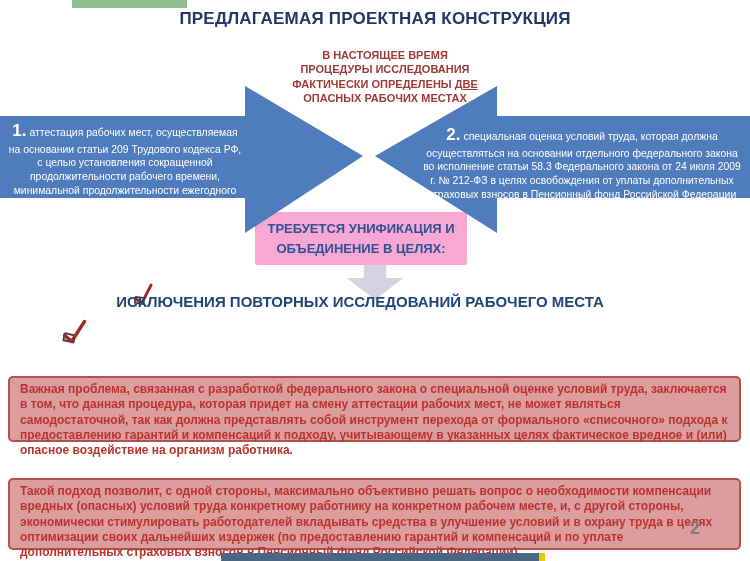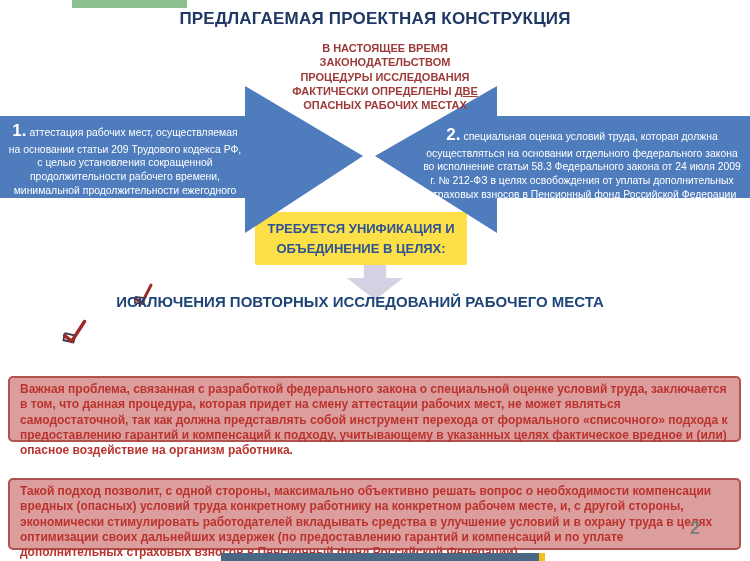--- a/index.html
+++ b/index.html
@@ -6,38 +6,38 @@
   .slide{
     position:relative;width:750px;height:561px;background:#ffffff;overflow:hidden;
     font-family:"Liberation Sans","DejaVu Sans",sans-serif;
   }
   .green-bar{position:absolute;left:72px;top:0;width:115px;height:8px;background:#8CBF90;}
   .title{
     position:absolute;left:0;top:9px;width:100%;text-align:center;
     color:#1F3864;font-size:17px;font-weight:700;letter-spacing:.2px;
   }
   .intro{
-    position:absolute;left:250px;top:41px;width:270px;z-index:3;
+    position:absolute;left:250px;top:48px;width:270px;z-index:3;
     text-align:center;color:#9C3A39;font-size:11px;font-weight:700;line-height:1.3;
   }
   .intro .u{text-decoration:underline;}
   .arrow{position:absolute;top:86px;height:147px;background:#4E7CBC;z-index:2;}
   .arrow-left{left:0;width:363px;
     clip-path:polygon(0px 30px,245px 30px,245px 0px,363px 70px,245px 147px,245px 112px,0px 112px);}
   .arrow-right{left:375px;width:375px;
     clip-path:polygon(0px 70px,122px 0px,122px 30px,375px 30px,375px 112px,122px 112px,122px 147px);}
   .arrow .body-text{
     position:absolute;color:#ffffff;text-align:center;font-size:10.4px;line-height:1.33;font-weight:400;
   }
   .arrow-left .body-text{left:6px;top:34px;width:238px;}
   .arrow-right .body-text{left:48px;top:38px;width:318px;}
   .proc-num{font-size:17px;font-weight:700;margin-right:3px;}
   .unification{
     position:absolute;left:255px;top:212px;width:212px;height:53px;z-index:1;
-    background:#fde047;border-radius:2px;text-align:center;
+    background:#f9a8d4;border-radius:2px;text-align:center;
     color:#2D5394;font-size:13px;font-weight:700;line-height:1.55;padding-top:7px;box-sizing:border-box;
   }
   .down-arrow{
     position:absolute;left:347px;top:262px;width:56px;height:38px;background:#D5D1E2;
     clip-path:polygon(30% 0,70% 0,70% 42%,100% 42%,50% 100%,0 42%,30% 42%);
   }
   .goal-text{
     position:absolute;text-align:center;color:#1F4577;font-size:15px;font-weight:700;line-height:1.38;
   }
   .goal-1{left:80px;top:292px;width:560px;}
@@ -63,21 +63,20 @@
 <body>
 
 <div class="slide">
 
   <div class="green-bar"></div>
 
   <div class="title">ПРЕДЛАГАЕМАЯ ПРОЕКТНАЯ КОНСТРУКЦИЯ</div>
 
   <div class="intro">
     <div>В НАСТОЯЩЕЕ ВРЕМЯ</div>
-    <div>ЗАКОНОДАТЕЛЬСТВОМ</div>
     <div>ПРОЦЕДУРЫ ИССЛЕДОВАНИЯ</div>
     <div><span>ФАКТИЧЕСКИ ОПРЕДЕЛЕНЫ </span><span class="u">ДВЕ</span></div>
     <div>ОПАСНЫХ РАБОЧИХ МЕСТАХ</div>
   </div>
 
   <div class="unification">
     <div>ТРЕБУЕТСЯ УНИФИКАЦИЯ И</div>
     <div>ОБЪЕДИНЕНИЕ В ЦЕЛЯХ:</div>
   </div>
 

